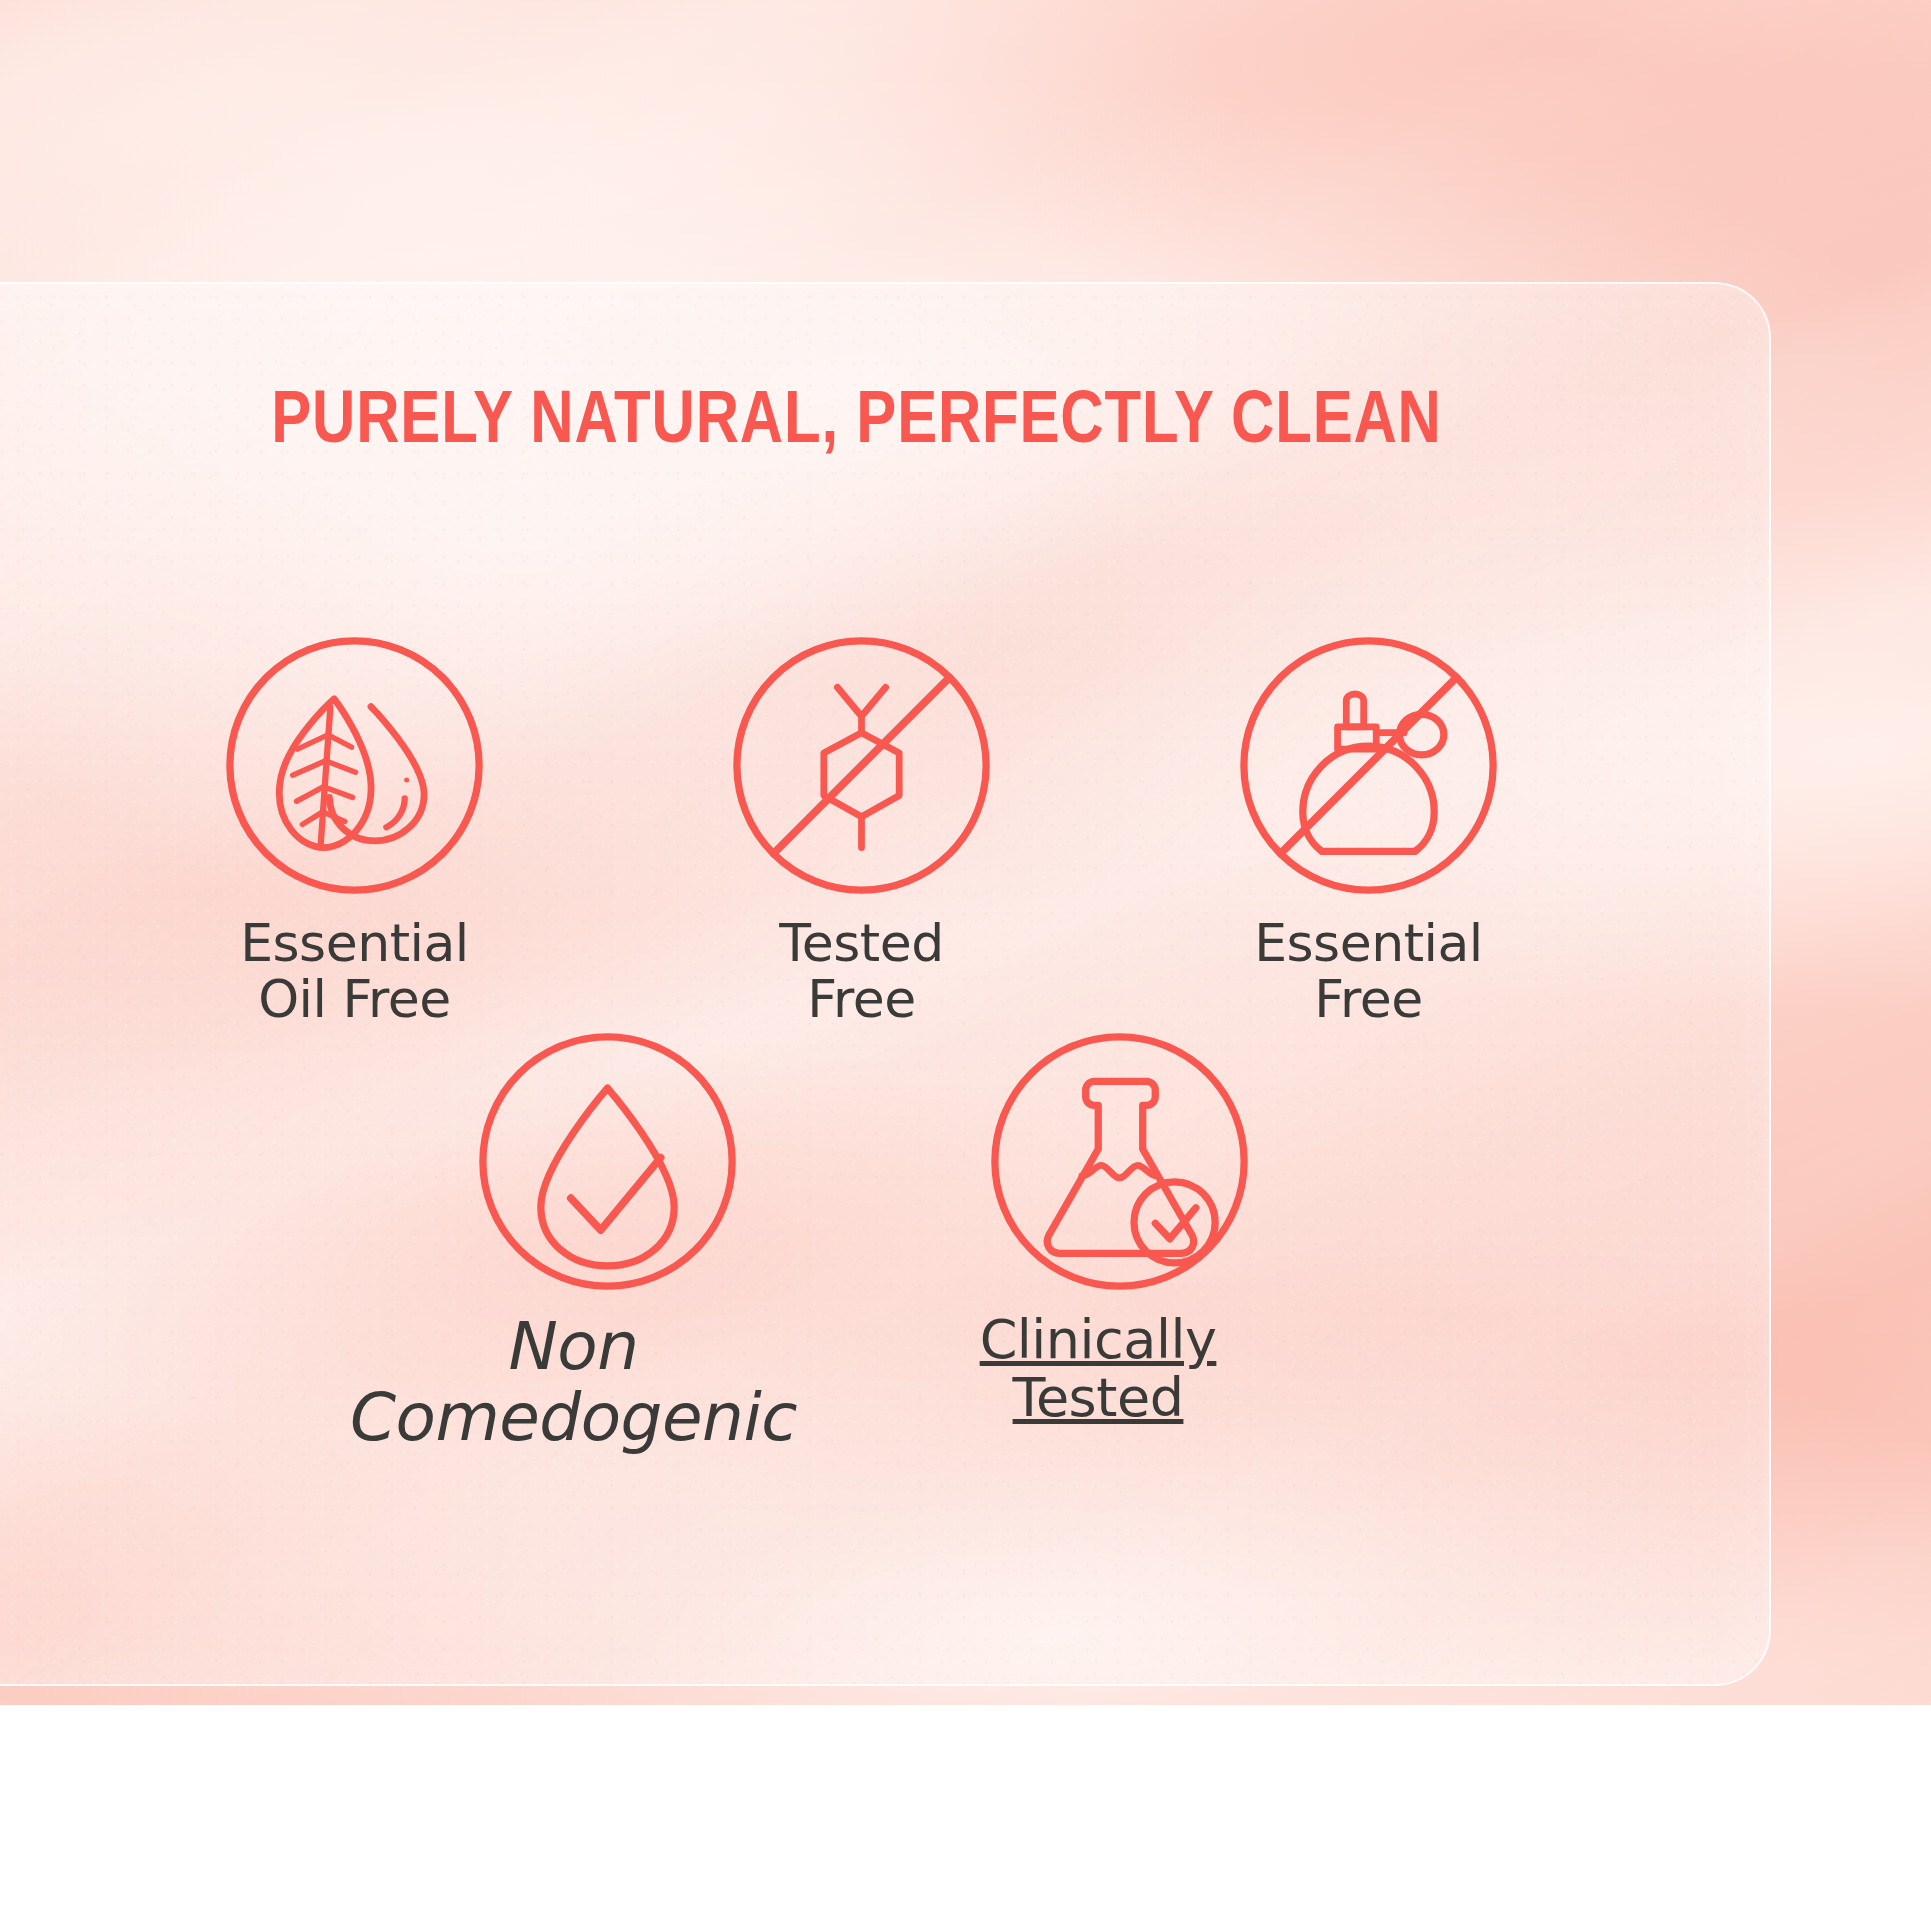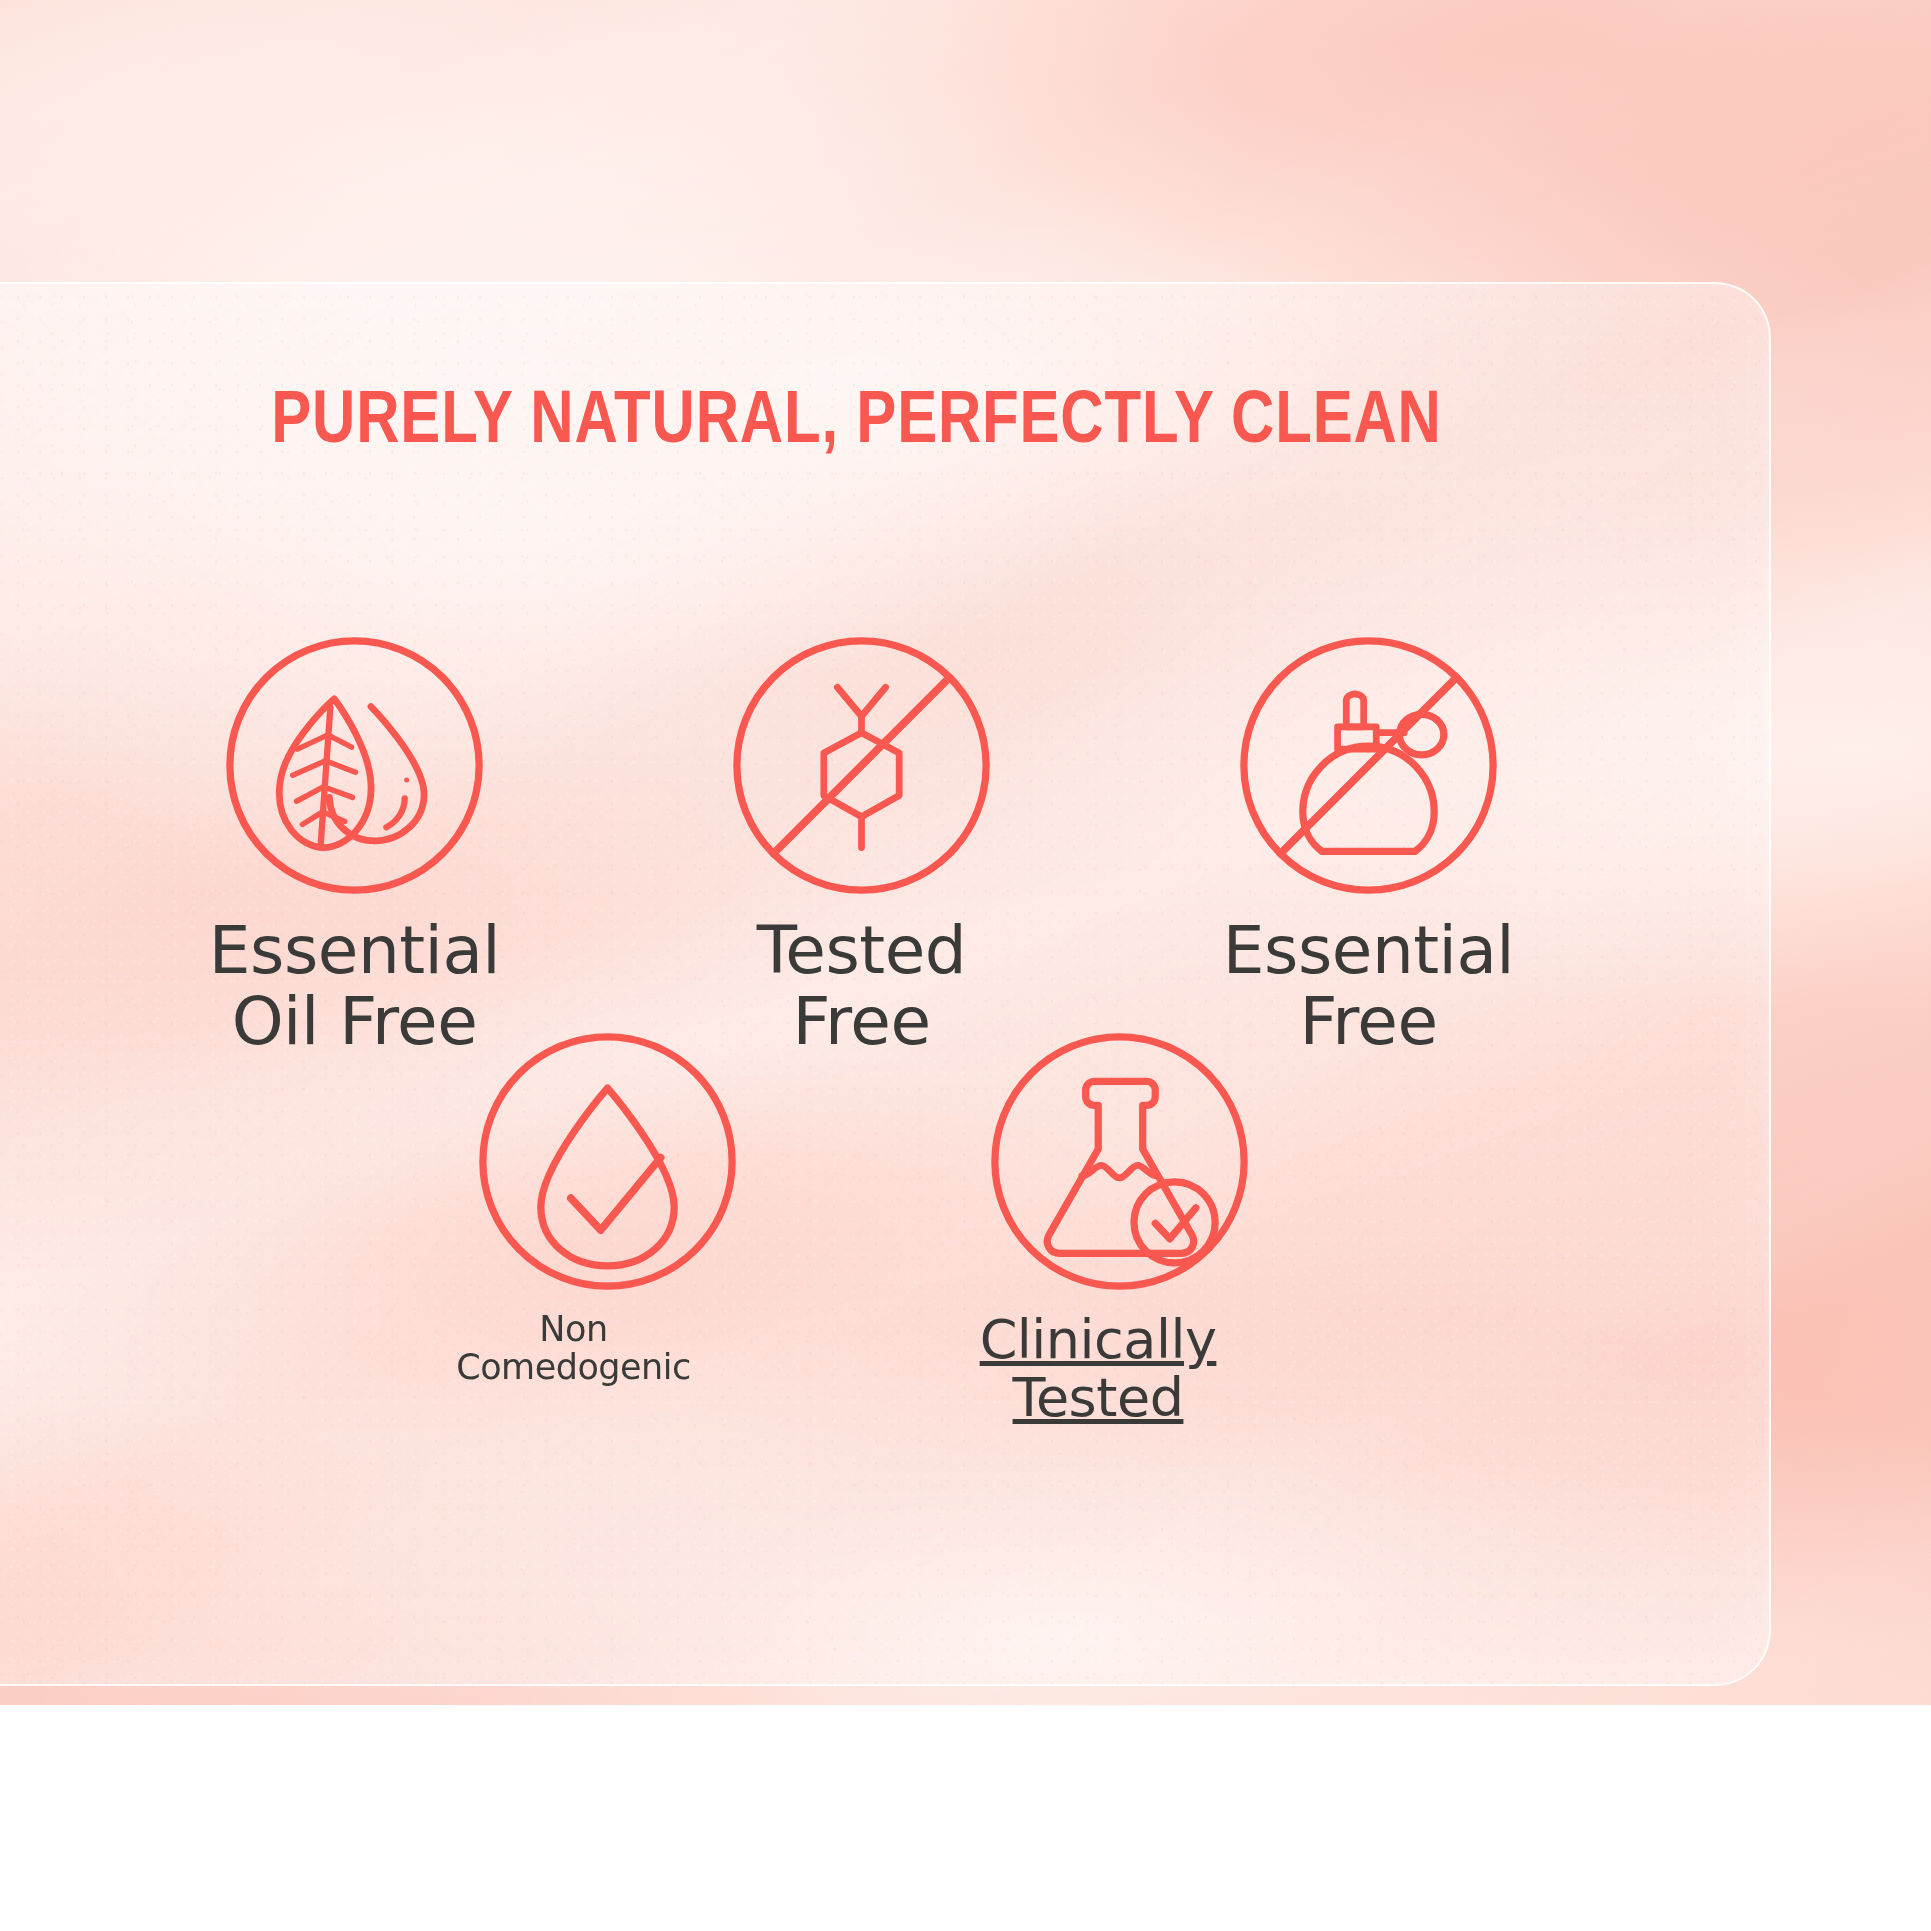--- a/index.html
+++ b/index.html
@@ -168,36 +168,36 @@
     width: 257px;
     height: 257px;
     display: block;
   }
 
   .badge .badge-label {
     margin-top: 21px;
     text-align: center;
     color: #3A3A38;
     font-family: "DejaVu Sans", sans-serif;
-    font-size: 66px;
+    font-size: 52px;
     font-weight: 400;
     line-height: 1.08;
     letter-spacing: -0.5px;
     white-space: pre-line;
   }
 
   
   .badge.b1 { left: 193px; top: 353px; }
   .badge.b2 { left: 700px; top: 353px; }
   .badge.b3 { left: 1207px; top: 353px; }
   
   .badge.b4 { left: 446px; top: 749px; }
   .badge.b5 { left: 958px; top: 749px; }
 
-  .badge.b4 .badge-label { font-size: 35px; width: 454px; margin-left: -68px; }
+  .badge.b4 .badge-label { font-size: 66px; width: 454px; margin-left: -68px; font-style: italic; }
   .badge.b5 .badge-label { font-size: 54px; width: 406px; margin-left: -43px; text-decoration: underline; }
   .badge.b3 .badge-label { width: 406px; }
 
   svg { display: block; overflow: visible; }
 </style>
 </head>
 <body>
 
 <div id="stage">
 

